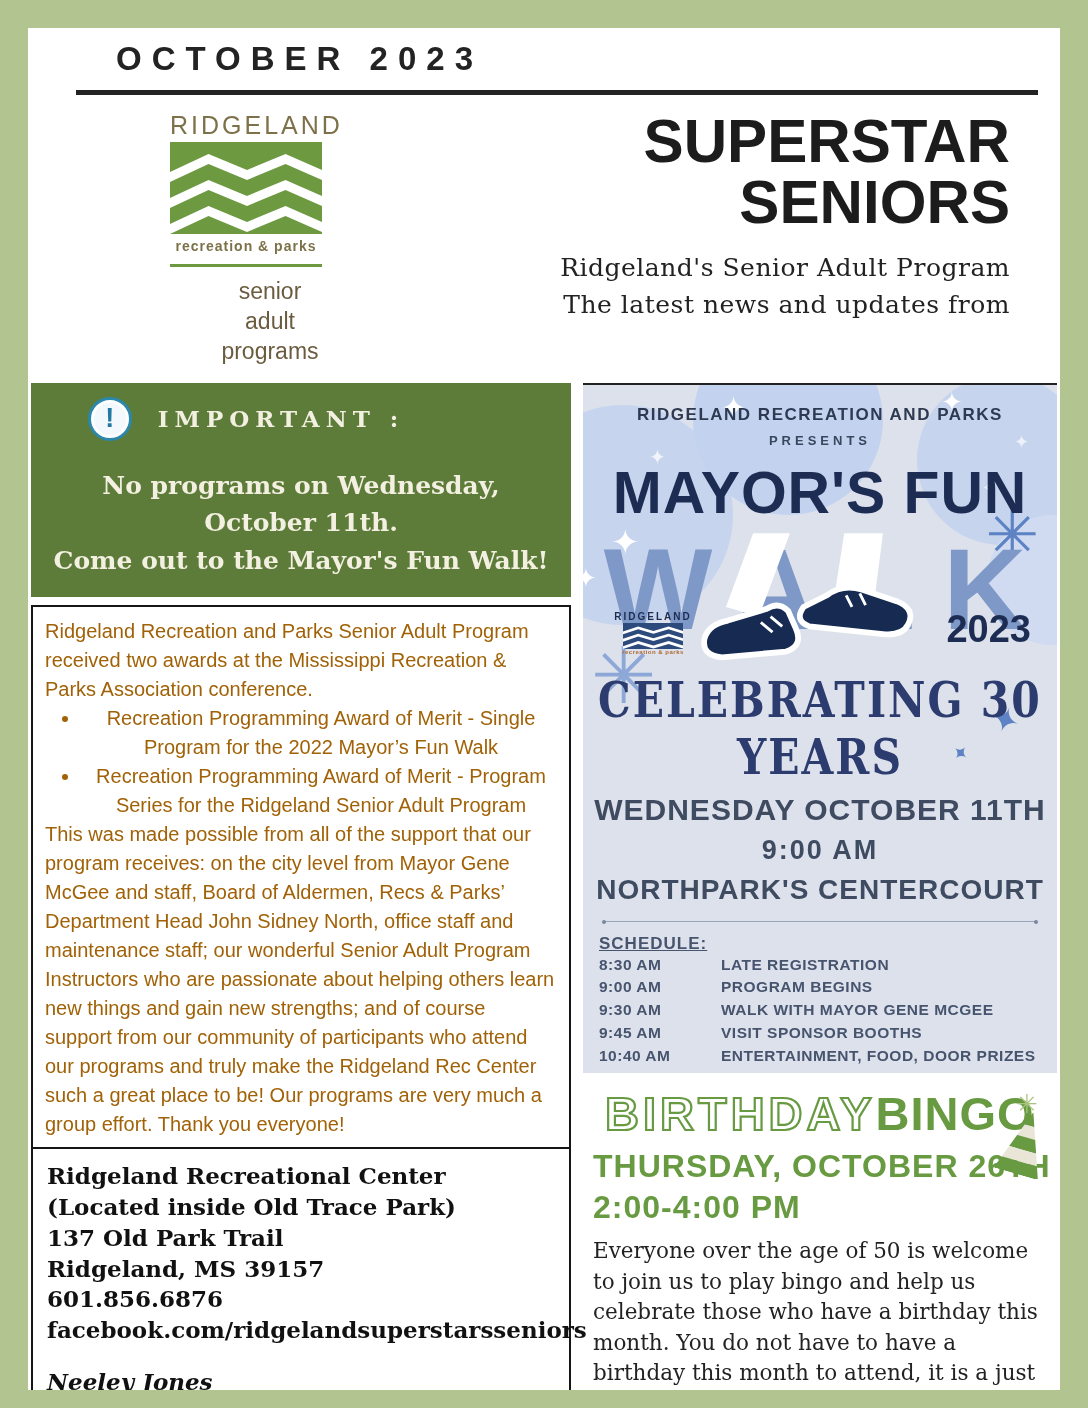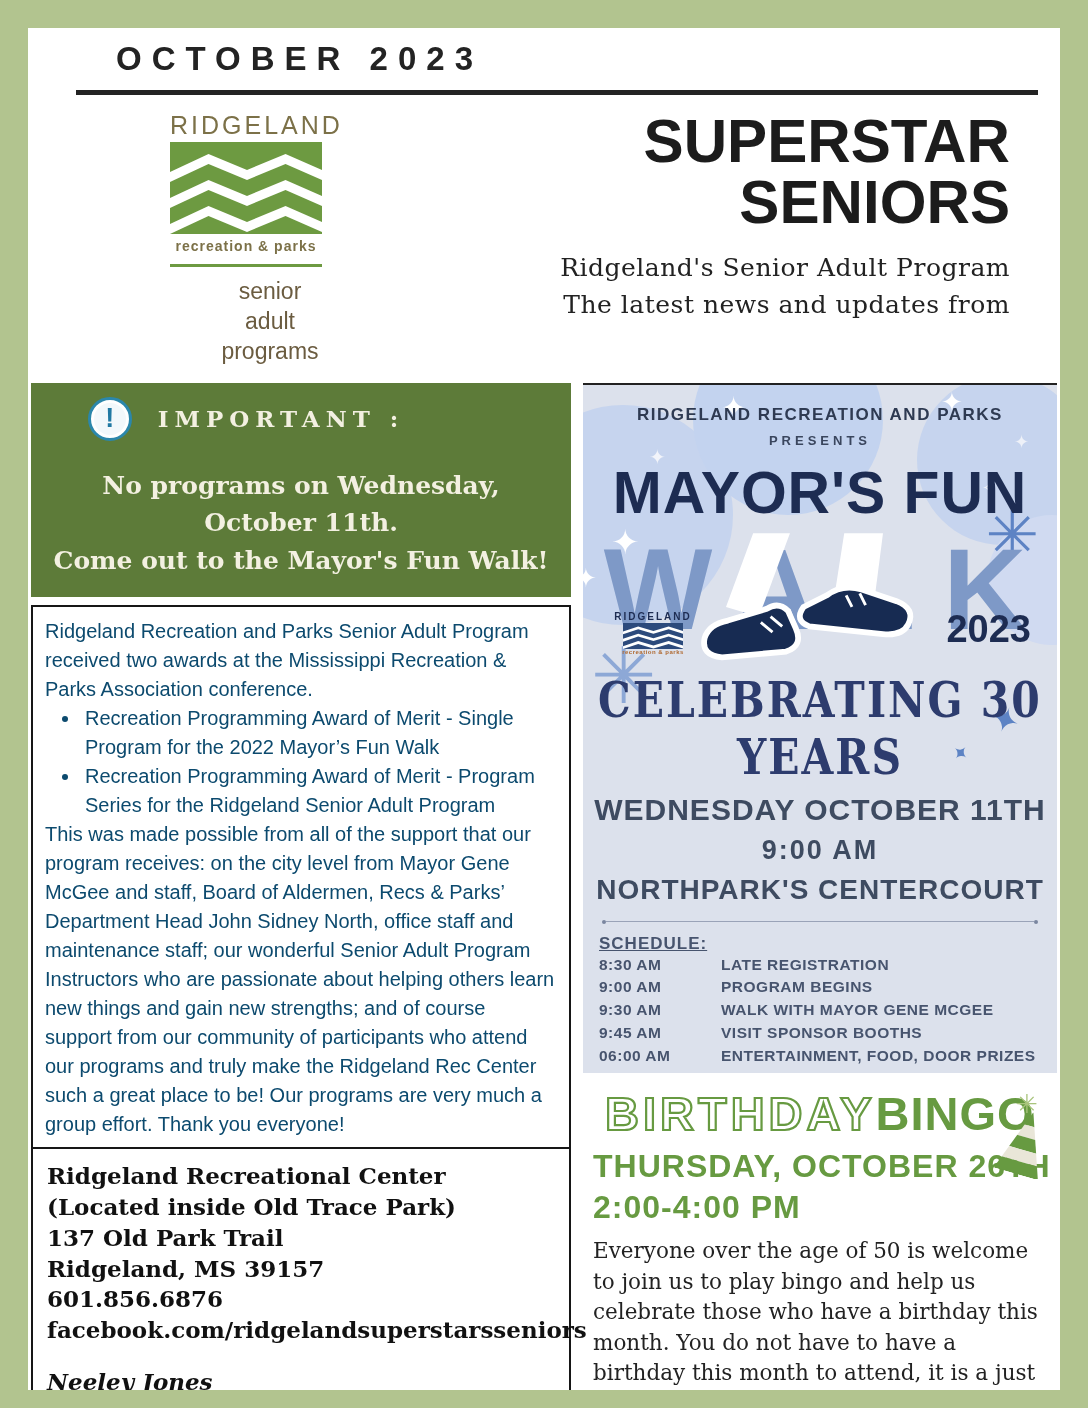--- a/index.html
+++ b/index.html
@@ -37,22 +37,22 @@
   
   .important-box { background:#5d7b39; min-height:147px; padding:14px 20px 18px 20px; margin-bottom:8px; }
   .imp-head-row { display:flex; align-items:center; justify-content:center; gap:26px; margin-right:110px; }
   .excl-icon { width:44px; height:44px; border-radius:50%; background:#f2f8fb; border:3px solid #2b87ab;
                box-shadow:inset 0 0 0 3px #fff; display:flex; align-items:center; justify-content:center; flex:none; }
   .excl-mark { color:#2179a3; font-weight:bold; font-size:27px; line-height:1; }
   .imp-heading { font-family:"DejaVu Serif", serif; font-weight:bold; font-size:23px; color:#f3f0e1; letter-spacing:6px; }
   .imp-text { font-family:"DejaVu Serif", serif; font-weight:bold; font-size:25px; color:#f3f0e1; text-align:center; line-height:1.5; margin-top:26px; }
 
   
-  .article { border:2px solid #161616; padding:10px 12px 8px 12px; font-size:20px; line-height:1.45; color:#0c4a6e; }
-  .article ul { margin:0 0 0 36px; }
+  .article { border:2px solid #161616; padding:10px 12px 8px 12px; font-size:20px; line-height:1.45; color:#a16207; }
+  .article ul { margin:0 0 0 36px;text-align:center; }
   .article li { padding-left:4px; }
 
   
   .contact { border-left:2px solid #161616; border-right:2px solid #161616; padding:12px 10px 14px 14px;
              font-family:"DejaVu Serif", serif; font-weight:bold; font-size:23px; line-height:1.34; color:#111; }
   .contact .block2 { margin-top:21px;font-style:italic; }
 
   
   .flyer { position:relative; height:690px; background:#dce1ec; overflow:hidden; text-align:center;
            border-top:2px solid #222; padding-top:20px; }
@@ -249,21 +249,21 @@
             </div>
             <div class="sched-row">
               <span class="sched-time">9:30 AM</span>
               <span>WALK WITH MAYOR GENE MCGEE</span>
             </div>
             <div class="sched-row">
               <span class="sched-time">9:45 AM</span>
               <span>VISIT SPONSOR BOOTHS</span>
             </div>
             <div class="sched-row">
-              <span class="sched-time">06:00 AM</span>
+              <span class="sched-time">10:40 AM</span>
               <span>ENTERTAINMENT, FOOD, DOOR PRIZES</span>
             </div>
           </div>
 
         </div>
       </div>
 
       <div class="bingo">
         <svg class="party-hat" viewBox="0 0 62 104">
           <text x="34" y="38" font-size="26" fill="#a9c47d" text-anchor="middle">✳</text>

